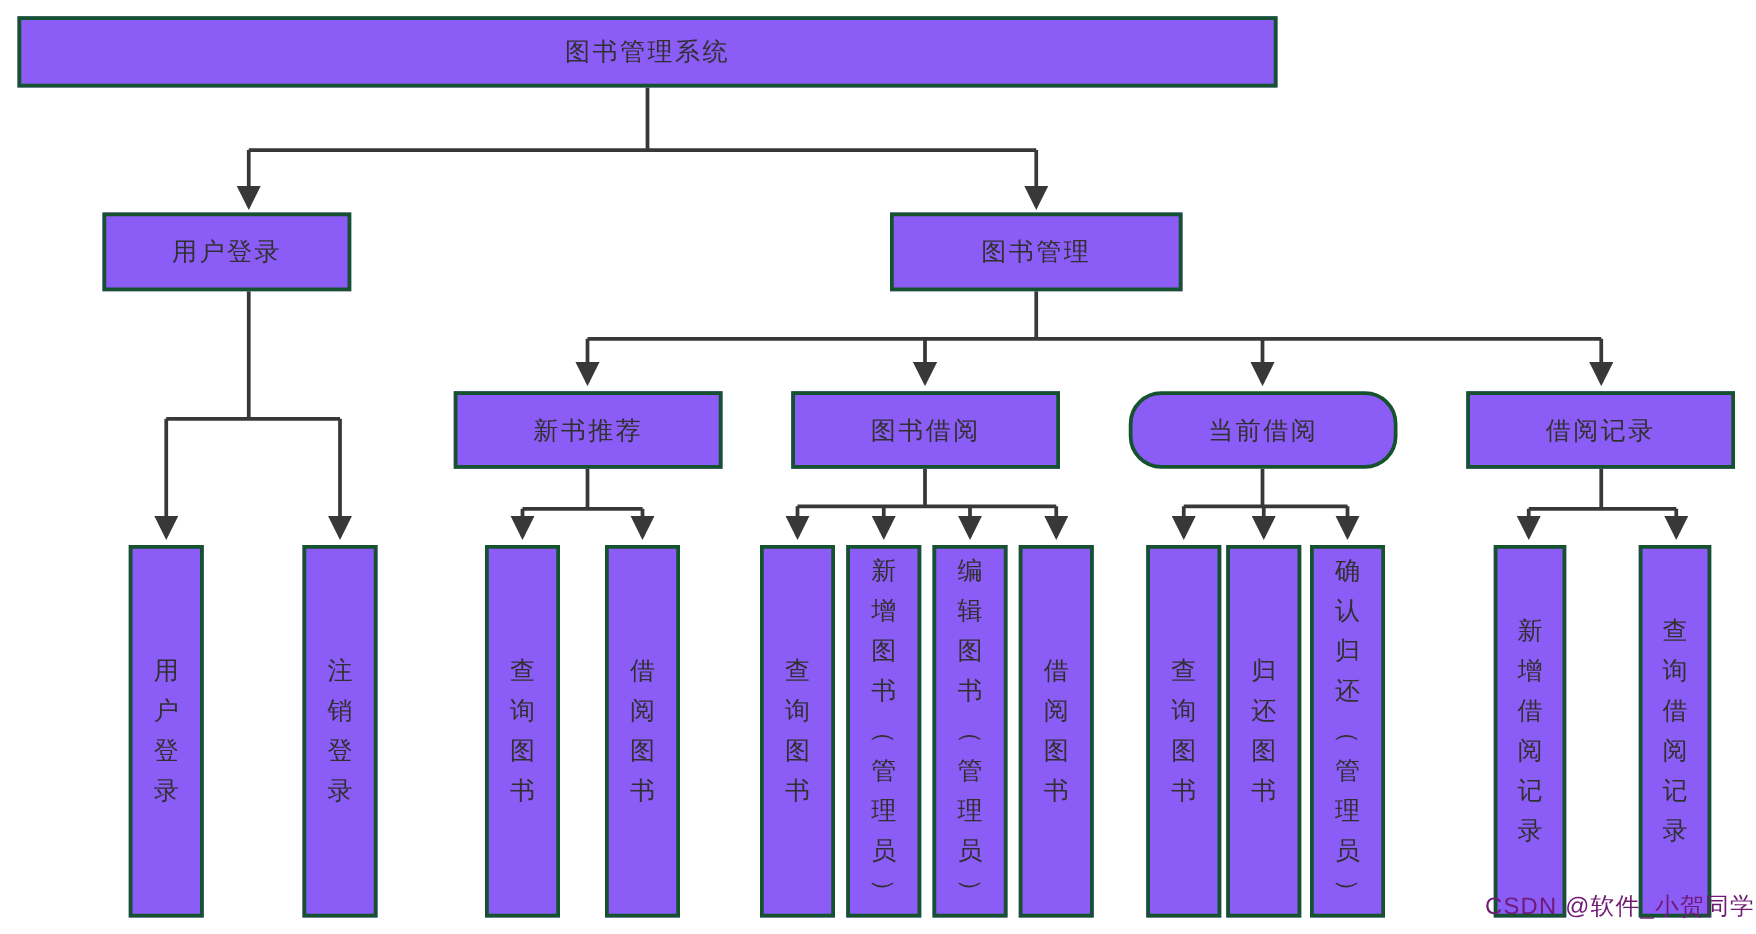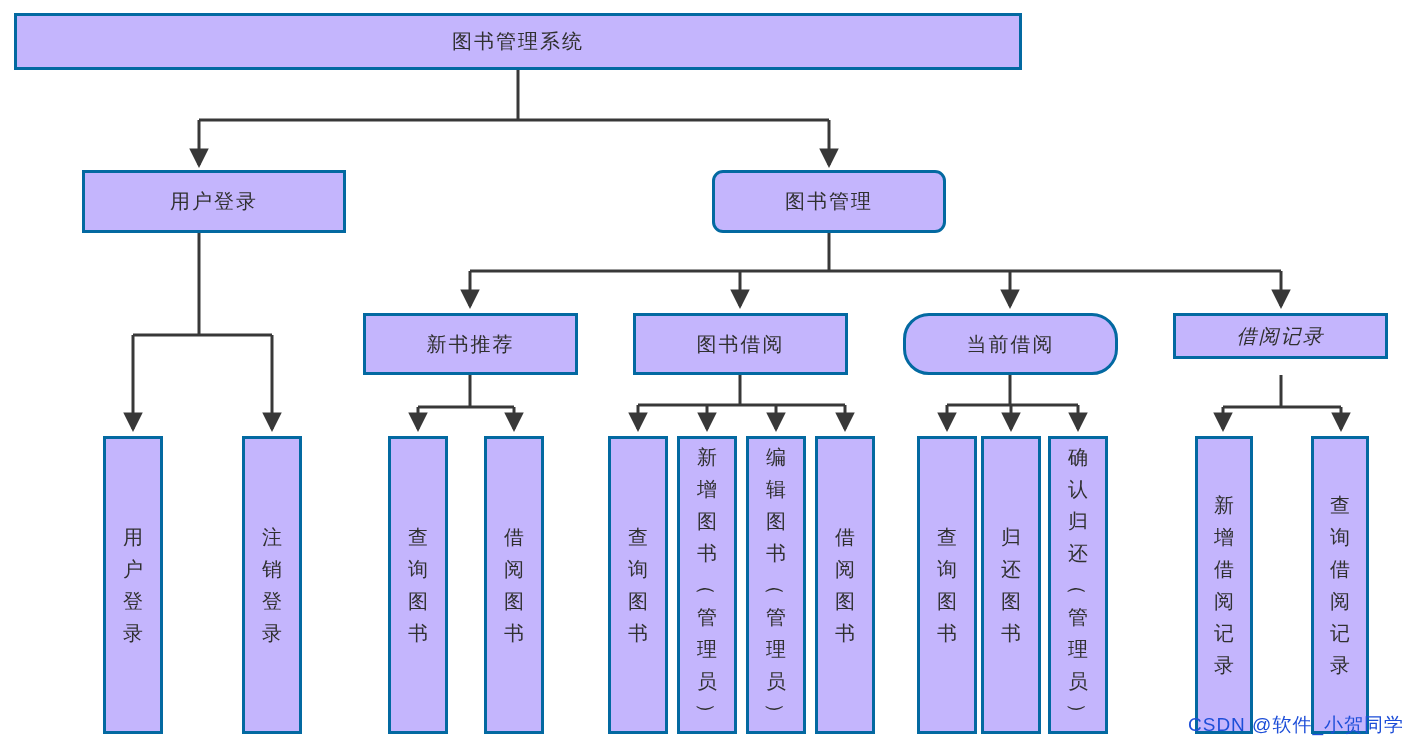--- a/index.html
+++ b/index.html
@@ -6,34 +6,34 @@
   html, body { background: #ffffff; }
   body {
     width: 1405px; height: 747px;
     position: relative; overflow: hidden;
     font-family: "Liberation Sans", "DejaVu Sans", sans-serif;
   }
   .canvas { position: absolute; left: 0; top: 0; width: 1405px; height: 747px; }
   svg.connectors { position: absolute; left: 0; top: 0; z-index: 0; }
   .node {
     position: absolute; z-index: 1;
-    background: #c4b5fd;
-    border: 3px solid #0369a1;
+    background: #8b5cf6;
+    border: 3px solid #14532d;
     color: #303030;
     display: flex; align-items: center; justify-content: center;
     text-align: center;
   }
   .hnode { font-size: 20px; letter-spacing: 2px; }
   .vnode { flex-direction: column; font-size: 20px; }
   .vnode .vchar { display: block; height: 32px; line-height: 32px; width: 100%; text-align: center; }
   .vnode .vchar.rot { transform: rotate(90deg); }
   .watermark {
     position: absolute; z-index: 2;
     left: 1188px; top: 712px;
-    font-size: 19px; color: #1d4ed8;
+    font-size: 19px; color: #701a75;
     white-space: nowrap; letter-spacing: 1px;
   }
 </style>
 </head>
 <body>
 
 <div class="canvas">
 
   <svg class="connectors" width="1405" height="747" viewBox="0 0 1405 747">
     <defs>
@@ -80,27 +80,27 @@
 
       <path d="M1281,375 V407"></path>
       <path d="M1223,407 H1341"></path>
       <path d="M1223,407 V429" marker-end="url(#arrow)"></path>
       <path d="M1341,407 V429" marker-end="url(#arrow)"></path>
     </g>
   </svg>
 
   <div class="node hnode" style="left:14px; top:13px; width:1008px; height:57px;">图书管理系统</div>
 
-  <div class="node hnode" style="left:82px; top:170px; width:264px; height:63px;">用户登录</div>
-  <div class="node hnode" style="left:712px; top:170px; width:234px; height:63px;border-radius:11px;">图书管理</div>
+  <div class="node hnode" style="left:82px; top:170px; width:199px; height:63px;">用户登录</div>
+  <div class="node hnode" style="left:712px; top:170px; width:234px; height:63px;">图书管理</div>
 
   <div class="node hnode" style="left:633px; top:313px; width:215px; height:62px;">图书借阅</div>
   <div class="node hnode" style="left:363px; top:313px; width:215px; height:62px;">新书推荐</div>
   <div class="node hnode" style="left:903px; top:313px; width:215px; height:62px;border-radius:26px;">当前借阅</div>
-  <div class="node hnode" style="left:1173px; top:313px; width:215px; height:46px;font-style:italic;">借阅记录</div>
+  <div class="node hnode" style="left:1173px; top:313px; width:215px; height:62px;">借阅记录</div>
 
   <div class="node vnode" style="left:103px; top:436px; width:60px; height:298px;">
       <span class="vchar">用</span>
       <span class="vchar">户</span>
       <span class="vchar">登</span>
       <span class="vchar">录</span>
     </div>
   <div class="node vnode" style="left:242px; top:436px; width:60px; height:298px;">
       <span class="vchar">注</span>
       <span class="vchar">销</span>

